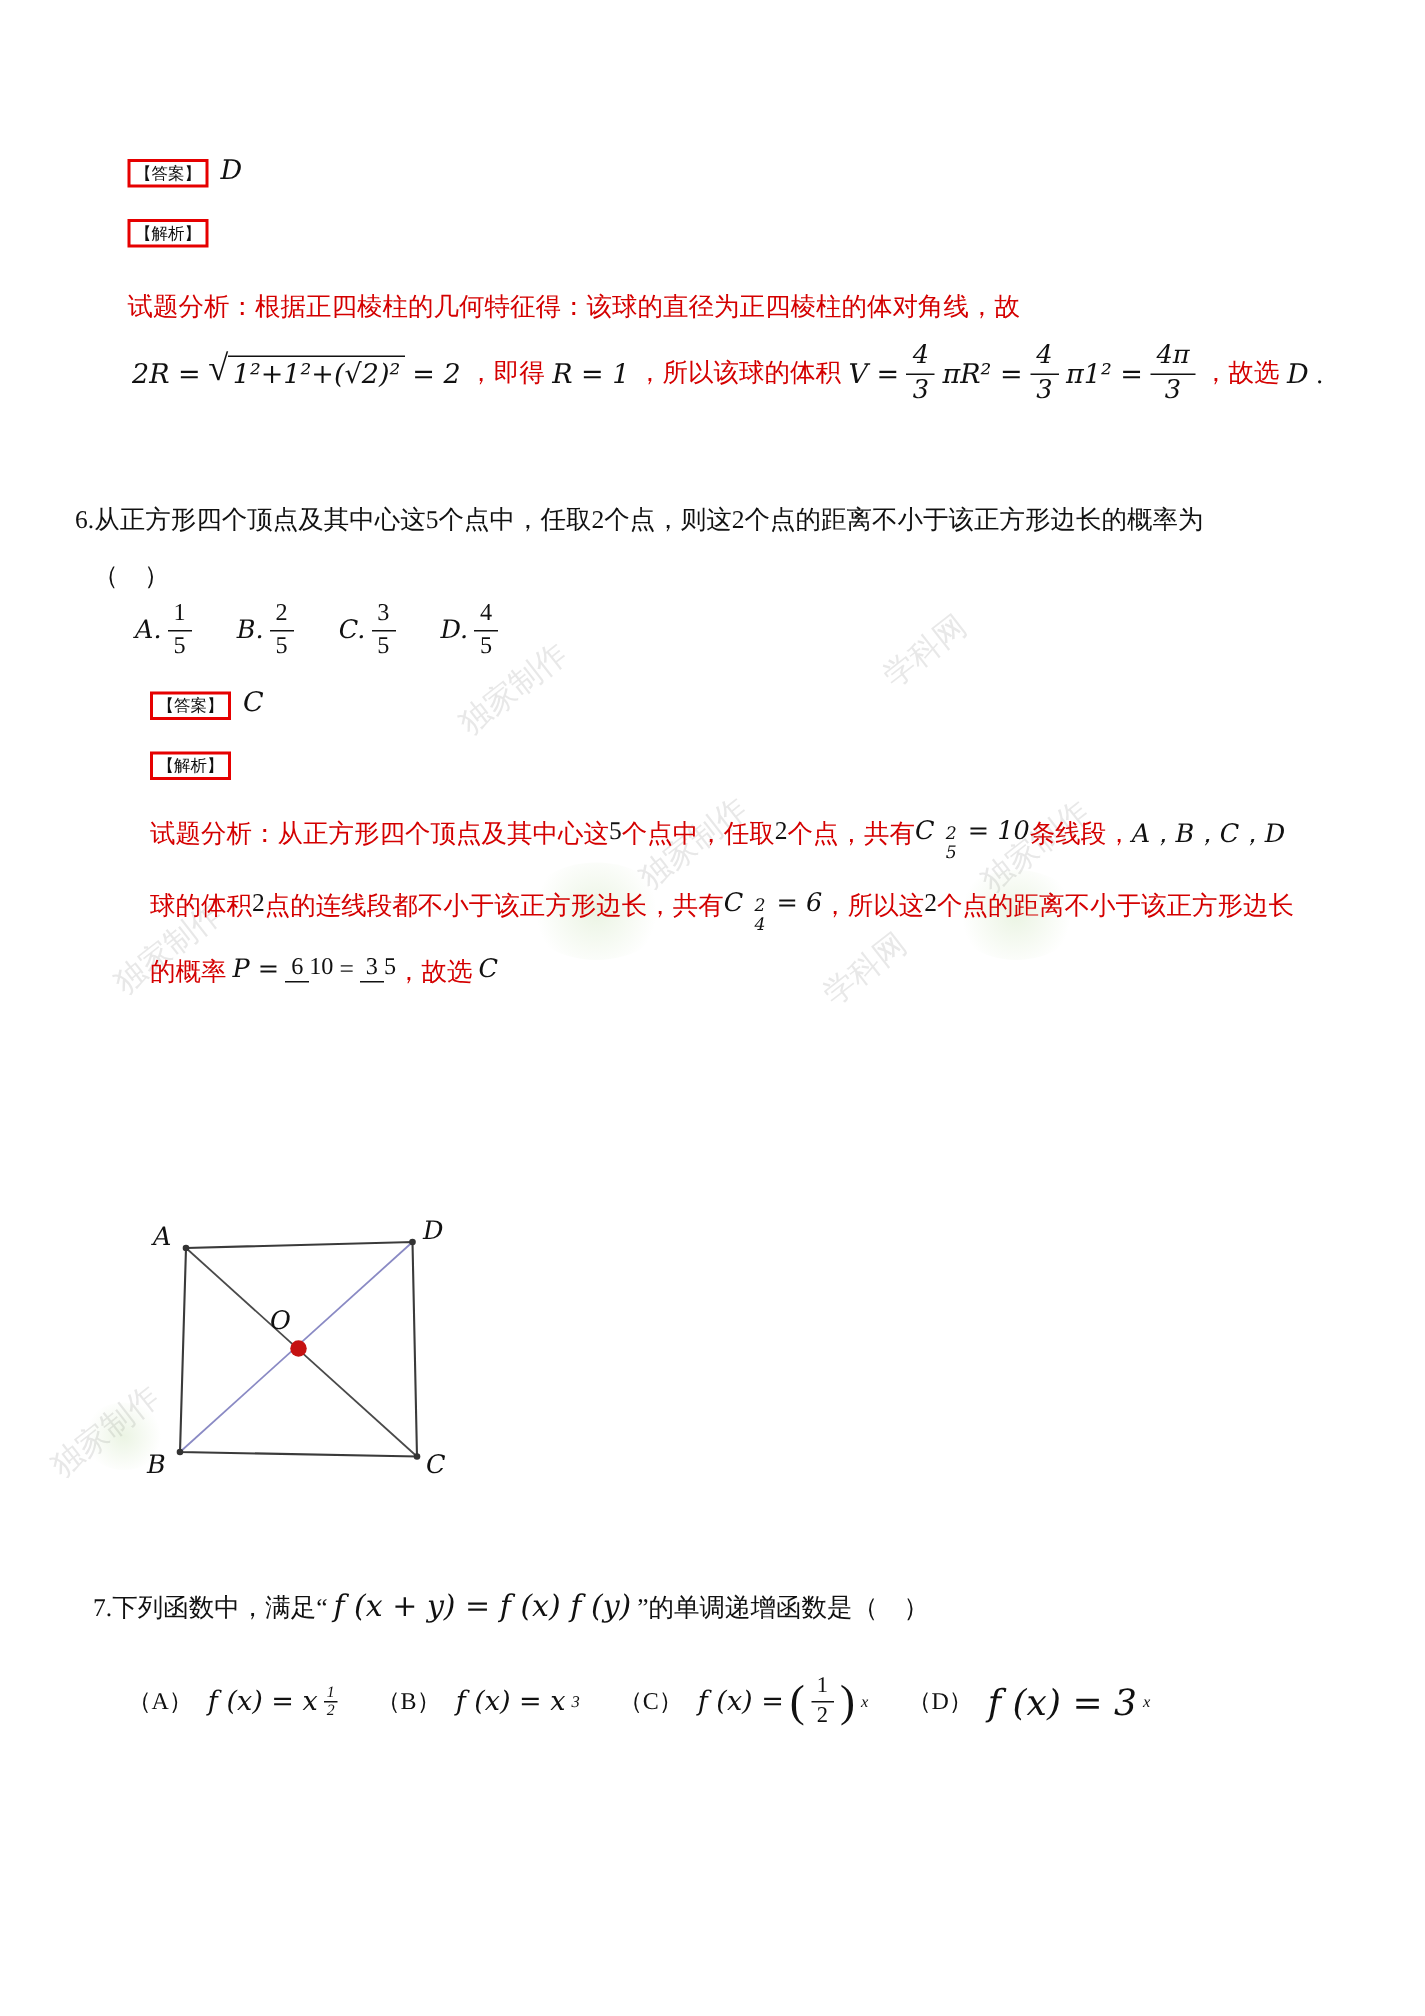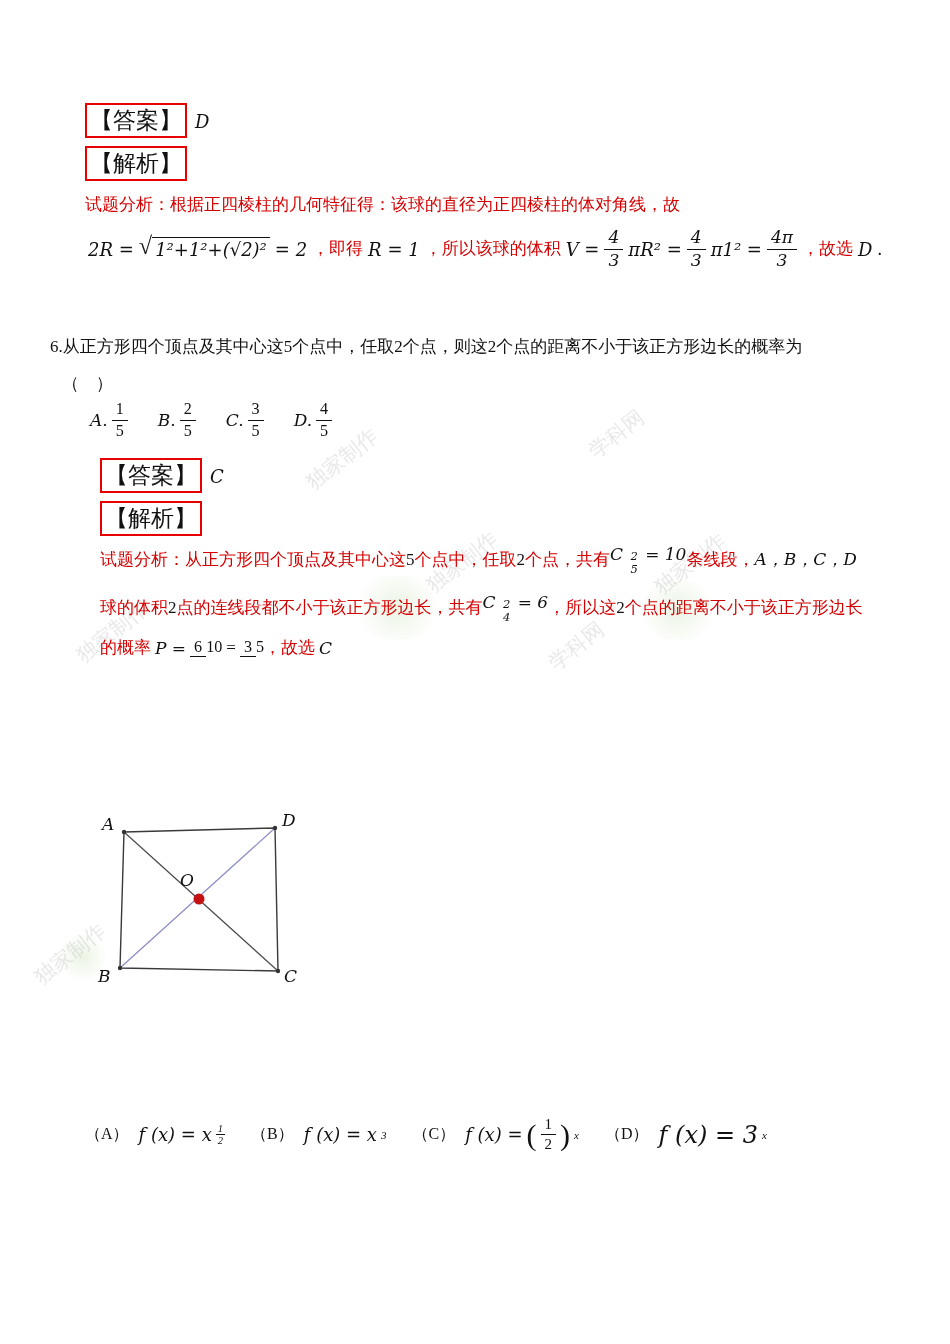--- a/index.html
+++ b/index.html
@@ -4,32 +4,32 @@
 <style>
   *{box-sizing:border-box}
   body{margin:0;background:#fff}
   .page{position:relative;width:950px;height:1344px;background:#ffffff;overflow:hidden;
         font-family:"Liberation Serif","DejaVu Serif",serif;color:#111}
   .abs{position:absolute}
   .t17{font-size:17px;line-height:1.55}
   .red{color:#d40000}
   .blk{color:#111}
   .m{font-family:"DejaVu Serif",serif;font-style:italic;color:#111}
-  .tagbox{display:inline-block;border:2px solid #e60000;padding:0 3px;font-size:23px;color:#111;background:#fff}
+  .tagbox{display:inline-block;border:2px solid #e60000;padding:0 3px;font-size:11px;color:#111;background:#fff}
   .ansletter{font-family:"DejaVu Serif",serif;font-style:italic;font-size:18px;margin-left:8px;color:#111}
   .formula{display:flex;align-items:center;gap:5px;font-size:18px;white-space:nowrap}
   .frac{display:inline-flex;flex-direction:column;align-items:center;line-height:1.15;font-size:0.95em}
   .frac .fnum{border-bottom:1.4px solid currentColor;padding:0 4px 1px}
   .frac .fden{padding-top:1px}
   .sqrt{display:inline-flex;align-items:flex-start}
   .radsign{font-size:1.35em;line-height:1;transform:translateY(-3px);font-style:normal}
   .radicand{border-top:1.5px solid #111;padding:1px 3px 0}
   .comb{display:inline-flex;align-items:center}
   .scripts{display:inline-flex;flex-direction:column;font-size:11.5px;line-height:1.1;margin:0 2px;font-style:italic}
-  .analine{display:flex;align-items:center;white-space:nowrap;font-size:17px}
+  .analine{display:flex;white-space:nowrap;font-size:17px}
   .analine>span{display:inline-block}
   .opt6{display:flex;align-items:center;gap:4px;font-size:17px}
   .optrow{display:flex;align-items:center}
   .wm{position:absolute;color:#8f8f8f;opacity:.2;font-size:21px;transform:rotate(-38deg);
       white-space:nowrap;font-family:"Liberation Sans",sans-serif}
   .blob{position:absolute;border-radius:50%;opacity:.15;background:radial-gradient(circle,#7ab648 0%,rgba(122,182,72,0) 70%)}
   .footer{position:absolute;left:0;right:0;top:1224px;text-align:center;font-size:13px;color:#222}
   sup.se{font-size:11px;vertical-align:super;font-style:italic}
   .expfrac{display:inline-flex;flex-direction:column;align-items:center;font-size:10.5px;line-height:1.1;
            vertical-align:9px;font-style:italic}
@@ -191,20 +191,25 @@
       <circle cx="107" cy="91" r="5.5" fill="#c51111"></circle>
       <text x="10" y="22">A</text>
       <text x="190" y="18">D</text>
       <text x="6" y="174">B</text>
       <text x="192" y="174">C</text>
       <text x="88" y="78">O</text>
     </svg>
   </div>
 
 
+  <div class="abs" style="left:62px;top:1058px;width:850px">
+    <span class="t17 blk">7.下列函数中，满足“</span>
+    <span class="m q7math">f (x + y) = f (x) f (y)</span>
+    <span class="t17 blk">”的单调递增函数是（　）</span>
+  </div>
 
   <div class="abs optrow" style="left:85px;top:1116px;gap:26px">
     <span class="opt6">
       <span class="blk" style="font-size:16px;margin-right:6px">（A）</span>
       <span class="m" style="font-size:18px">f (x) = x</span>
       <span class="expfrac">
           <span class="fnum">1</span>
           <span>2</span>
         </span>
     </span>

